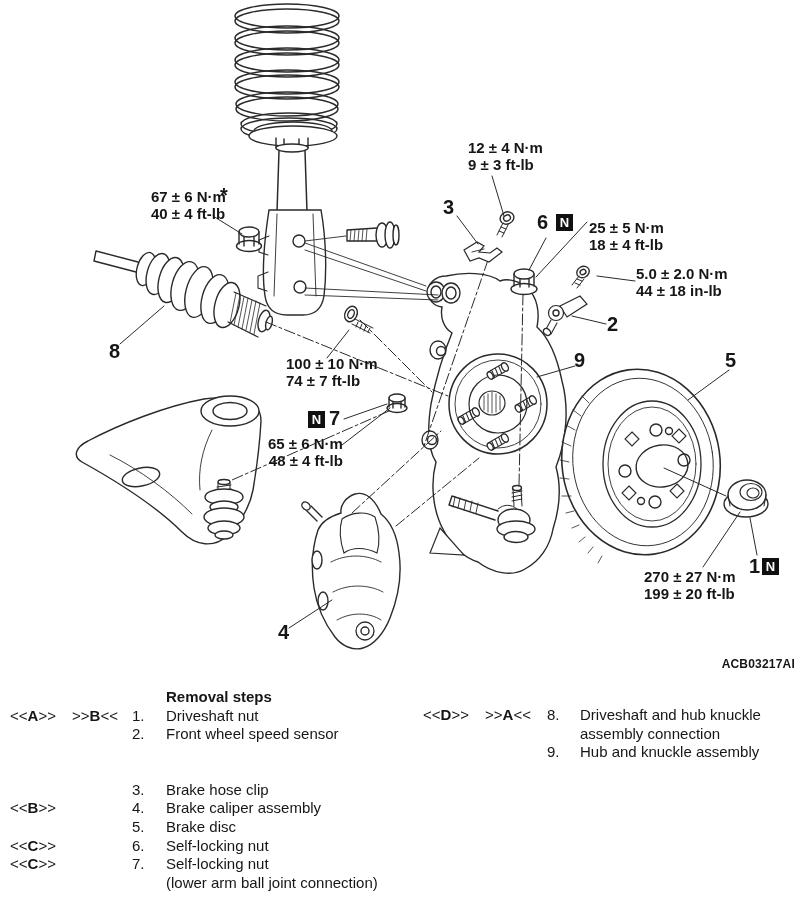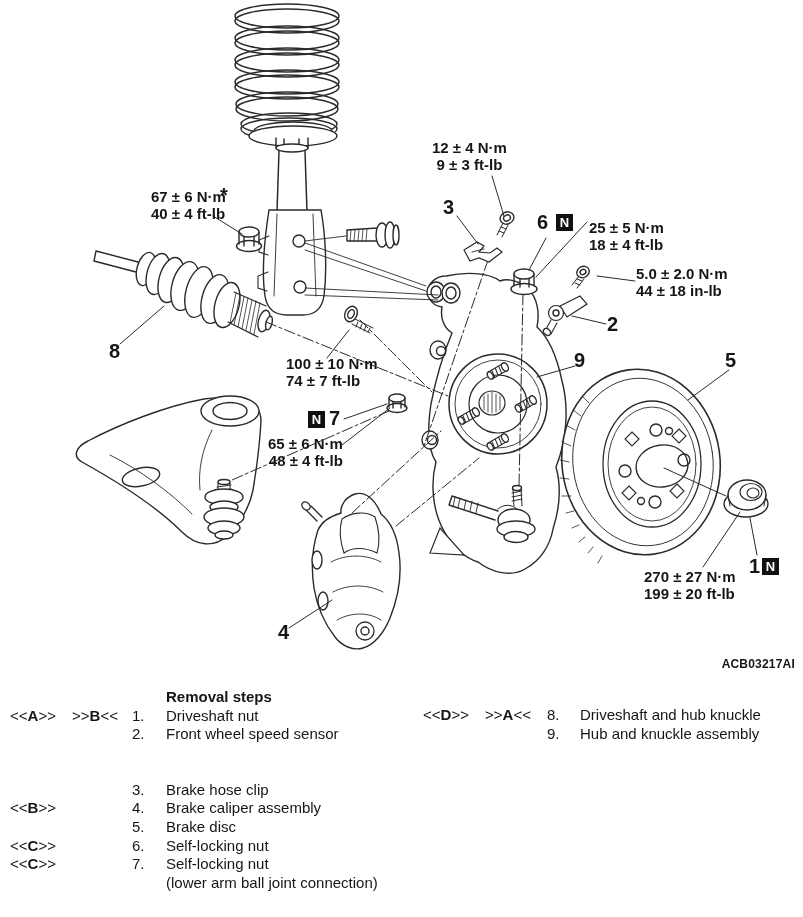--- a/index.html
+++ b/index.html
@@ -258,21 +258,21 @@
     <path d="M289,628 L332,600"></path>
   </g>
 </svg>
 
 <div class="lbl" style="left:136px;top:189px;margin-left:15px;">
   <div>67 ± 6 N·m</div>
   <div>40 ± 4 ft-lb</div>
 </div>
 <div class="ast" style="left:220px;top:186px;">*</div>
 
-<div class="lbl" style="left:432px;top:140px;text-align:center;">
+<div class="lbl" style="left:468px;top:140px;">
   <div>12 ± 4 N·m</div>
   <div>9 ± 3 ft-lb</div>
 </div>
 
 <div class="lbl" style="left:589px;top:220px;">
   <div>25 ± 5 N·m</div>
   <div>18 ± 4 ft-lb</div>
 </div>
 
 <div class="lbl" style="left:636px;top:266px;">
@@ -370,18 +370,24 @@
 <div class="legend" style="left:423px;top:706px;width:375px;">
   <div class="lrow">
     <span class="rm1 mk"><span>&lt;&lt;</span><b>D</b><span>&gt;&gt;</span></span>
     <span class="rm2 mk"><span>&gt;&gt;</span><b>A</b><span>&lt;&lt;</span></span>
     <span class="rnum">8.</span>
     <span>Driveshaft and hub knuckle</span>
   </div>
   <div class="lrow">
     <span class="rm1"></span>
         <span class="rm2"></span>
+        <span class="rnum"></span>
+    <span>assembly connection</span>
+  </div>
+  <div class="lrow">
+    <span class="rm1"></span>
+        <span class="rm2"></span>
     <span class="rnum">9.</span>
     <span>Hub and knuckle assembly</span>
   </div>
 </div>
 
 </div>
 
 </body></html>

